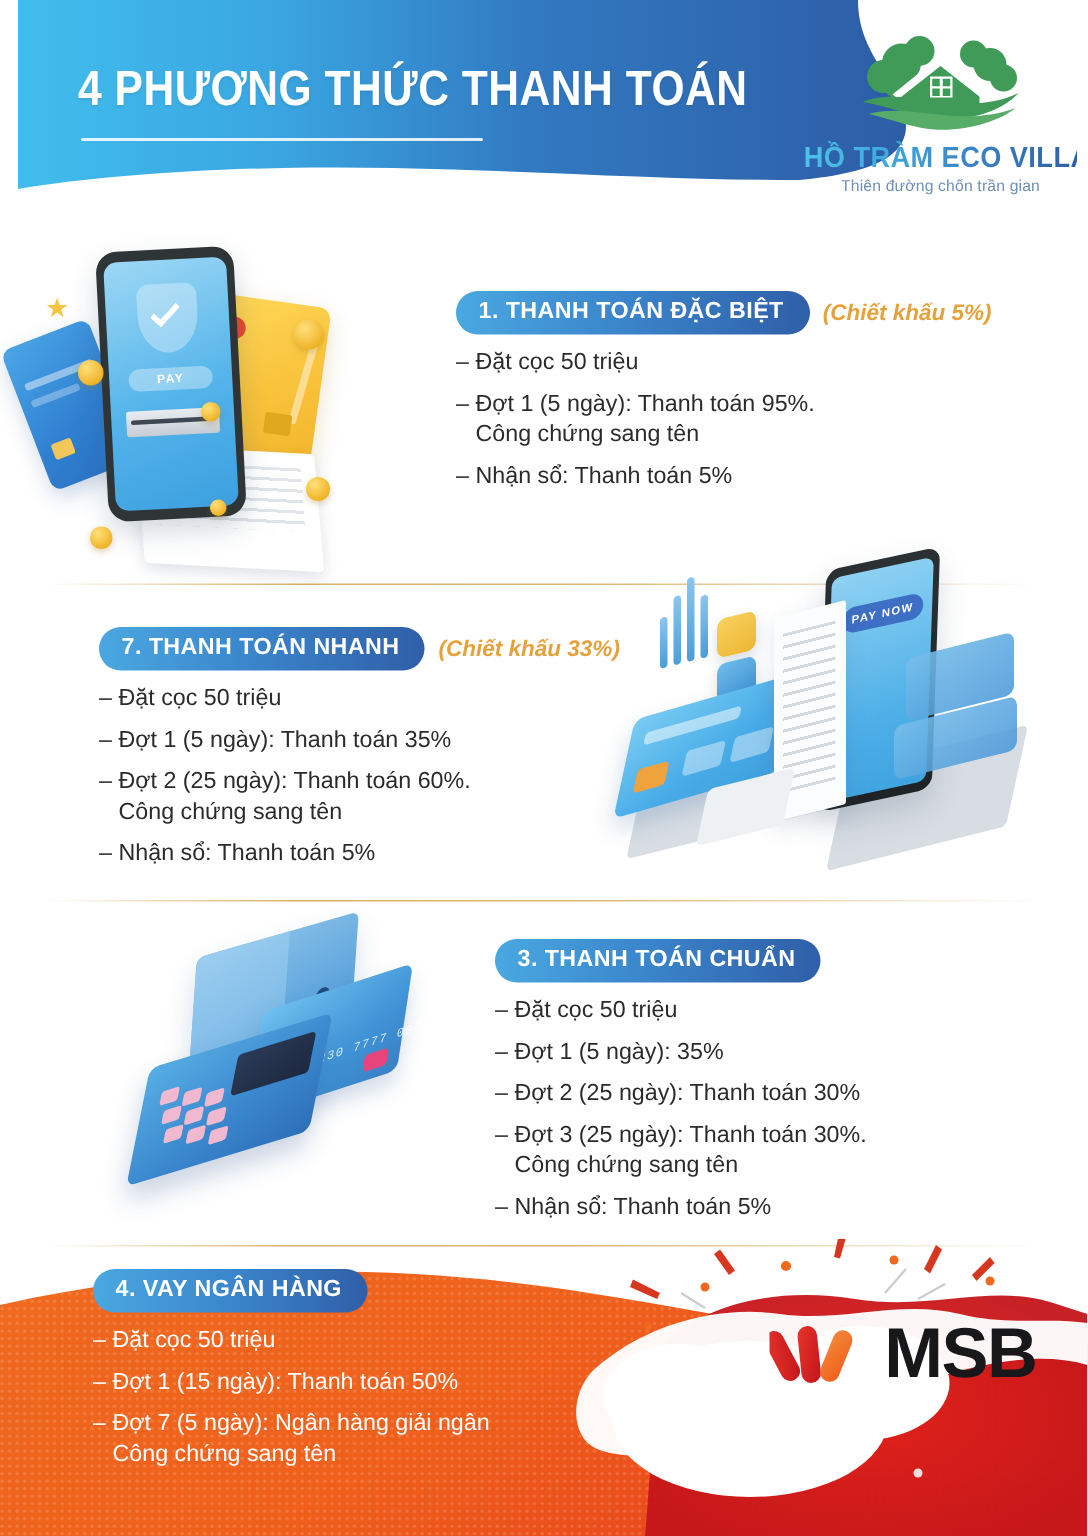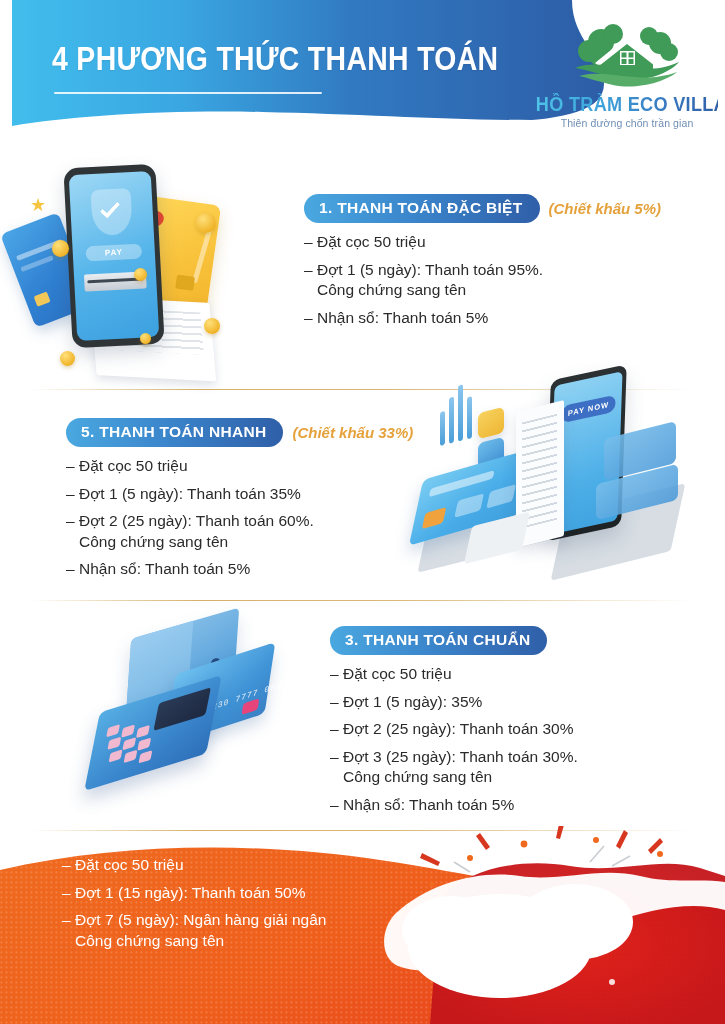--- a/index.html
+++ b/index.html
@@ -265,21 +265,21 @@
         <div class="paynow">PAY NOW</div>
       </div>
     </div>
     <div class="rcp2"></div>
     <div class="chatb" style="left:196px; top:62px; width:72px; height:42px;"></div>
     <div class="chatb" style="left:188px; top:106px; width:82px; height:36px;"></div>
     <div class="platform" style="left:60px; top:152px; width:58px; height:36px; background:#eef1f4;"></div>
   </div>
 
   <div class="section" style="left:66px; top:418px; width:420px;">
-    <span class="badge">5. THANH TOÁN NHANH</span><span class="discount">(Chiết khấu 33%)</span>
+    <span class="badge">7. THANH TOÁN NHANH</span><span class="discount">(Chiết khấu 33%)</span>
     <div class="items">
       <div class="item"><span class="dash">–</span><span class="itxt">Đặt cọc 50 triệu</span></div>
       <div class="item"><span class="dash">–</span><span class="itxt">Đợt 1 (5 ngày): Thanh toán 35%</span></div>
       <div class="item"><span class="dash">–</span><span class="itxt">Đợt 2 (25 ngày): Thanh toán 60%.
 Công chứng sang tên</span></div>
       <div class="item"><span class="dash">–</span><span class="itxt">Nhận sổ: Thanh toán 5%</span></div>
     </div>
   </div>
 
   <div class="divider" style="top:600px;"></div>
@@ -367,23 +367,42 @@
         <circle cx="488" cy="150" r="2.6"></circle>
       </g>
       <g stroke="#bcc2c8" stroke-width="1.6" fill="none" opacity="0.8">
         <path d="M590,36 l14,-16"></path>
           <path d="M612,40 l18,-10"></path>
           <path d="M470,46 l-16,-10"></path>
       </g>
     </svg>
 
     <div class="section sec4" style="left:62px; top:20px; width:400px;">
+      <span class="badge">4. VAY NGÂN HÀNG</span>
       <div class="items">
         <div class="item"><span class="dash">–</span><span class="itxt">Đặt cọc 50 triệu</span></div>
         <div class="item"><span class="dash">–</span><span class="itxt">Đợt 1 (15 ngày): Thanh toán 50%</span></div>
         <div class="item"><span class="dash">–</span><span class="itxt">Đợt 7 (5 ngày): Ngân hàng giải ngân
 Công chứng sang tên</span></div>
       </div>
     </div>
 
+    <div class="msb">
+      <svg class="msb-mark" viewBox="0 0 64 44">
+        <defs>
+          <linearGradient id="m1" x1="0" y1="0" x2="1" y2="1">
+            <stop offset="0%" stop-color="#e8342a"></stop>
+              <stop offset="100%" stop-color="#c2141b"></stop>
+          </linearGradient>
+          <linearGradient id="m2" x1="0" y1="0" x2="1" y2="1">
+            <stop offset="0%" stop-color="#f4883a"></stop>
+              <stop offset="100%" stop-color="#ef5f1b"></stop>
+          </linearGradient>
+        </defs>
+        <rect x="2" y="6" width="13" height="36" rx="6.5" fill="url(#m1)" transform="rotate(-28 8.5 24)"></rect>
+        <rect x="20" y="4" width="13" height="38" rx="6.5" fill="url(#m1)" transform="rotate(-6 26.5 23)"></rect>
+        <rect x="38" y="6" width="13" height="36" rx="6.5" fill="url(#m2)" transform="rotate(22 44.5 24)"></rect>
+      </svg>
+      <div class="msb-text">MSB</div>
+    </div>
   </div>
 
 </div>
 
 </body></html>

